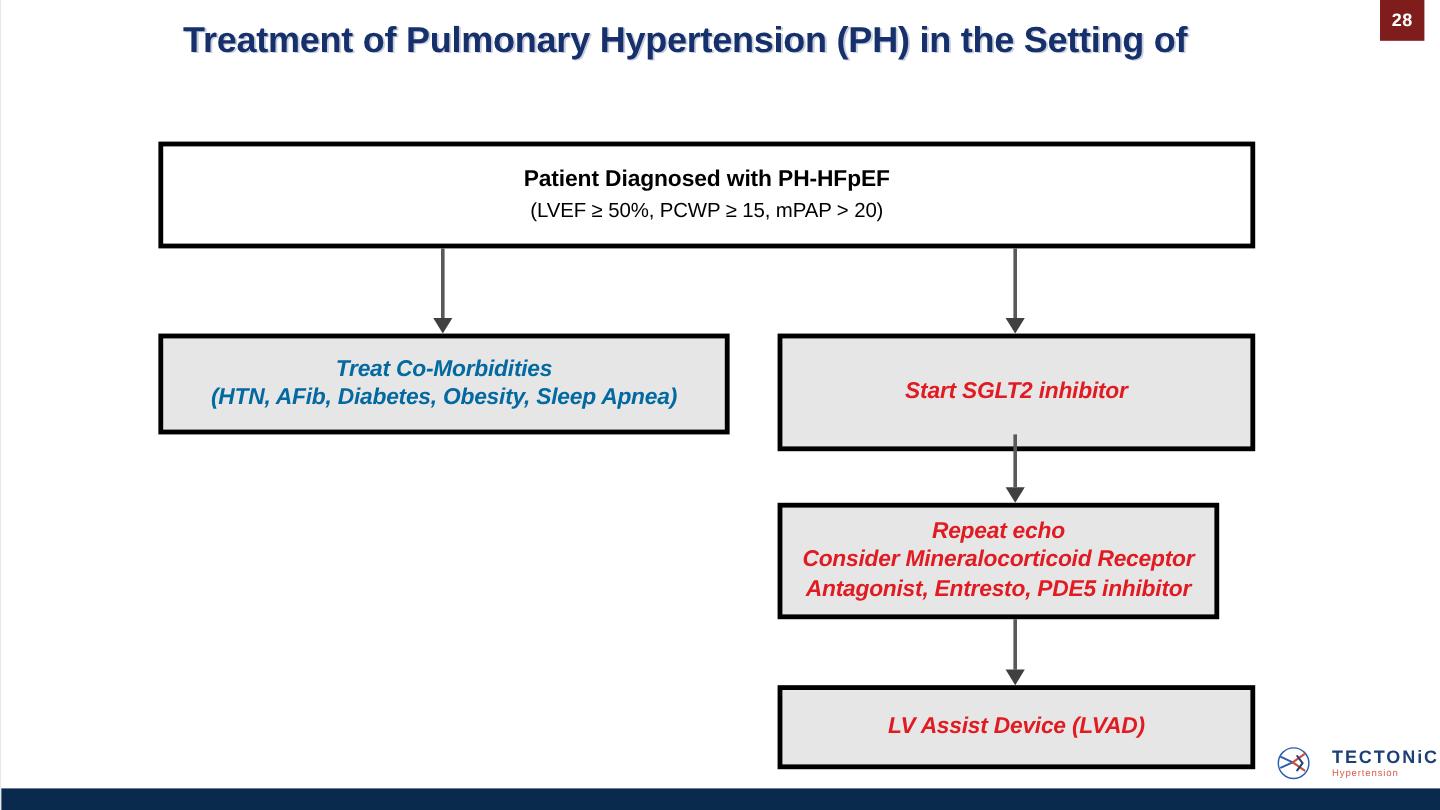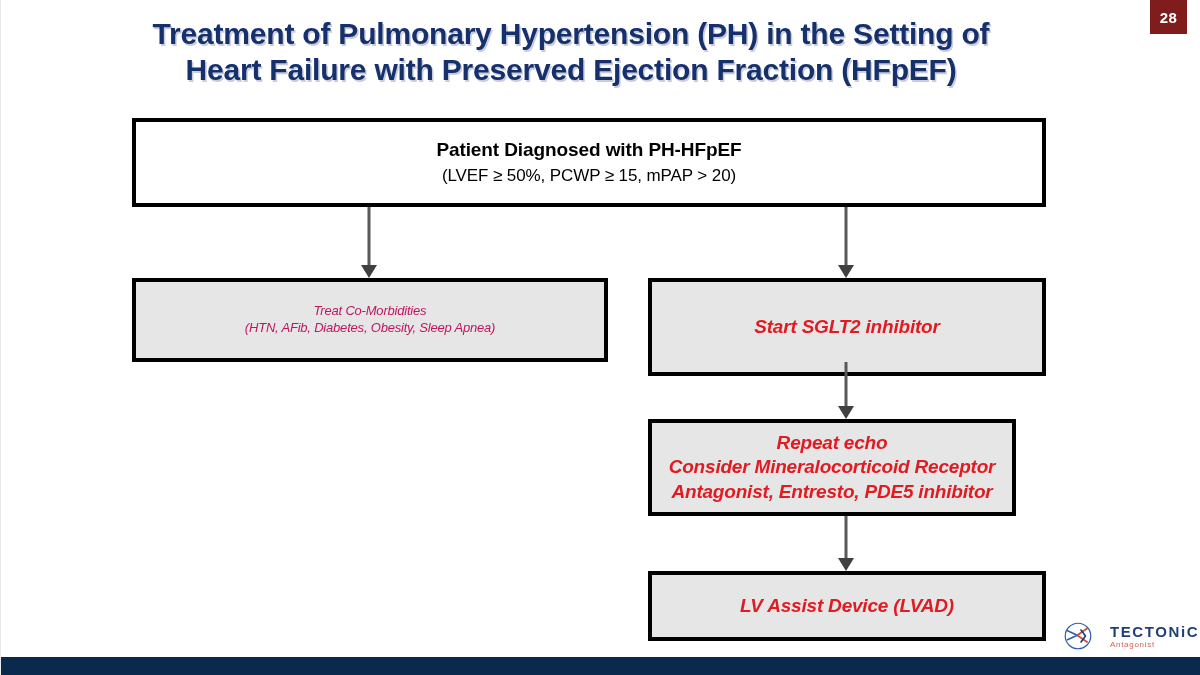--- a/index.html
+++ b/index.html
@@ -78,23 +78,23 @@
     letter-spacing: -0.1px;
   }
   .hdr-sub {
     font-size: 17px;
     font-weight: normal;
     color: #000000;
     letter-spacing: -0.1px;
     margin-top: 2px;
   }
   .txt-green {
-    color: #be185d;
-    font-size: 13px;
-    font-weight: normal;
+    color: #0369a1;
+    font-size: 19px;
+    font-weight: bold;
     font-style: italic;
     letter-spacing: -0.2px;
   }
   .txt-red {
     color: #e01b22;
     font-size: 19px;
     font-weight: bold;
     font-style: italic;
     letter-spacing: -0.2px;
   }
@@ -163,21 +163,20 @@
 </style>
 </head>
 <body>
 
 <div id="slide">
 
   <div class="page-badge">28</div>
 
   <div class="slide-title">
     <span class="t-line">Treatment of Pulmonary Hypertension (PH) in the Setting of</span>
-    <span class="t-line">Heart Failure with Preserved Ejection Fraction (HFpEF)</span>
   </div>
 
   <div class="flow-box box-white" style="left:131px; top:118px; width:914px; height:89px;">
     <div class="inner">
       <span class="ln hdr-bold">Patient Diagnosed with PH-HFpEF</span>
       <span class="ln hdr-sub">(LVEF ≥ 50%, PCWP ≥ 15, mPAP &gt; 20)</span>
     </div>
   </div>
 
   <div class="arrow" style="left:353px; top:207px; width:30px; height:71px;">
@@ -232,19 +231,19 @@
       <svg viewBox="0 0 40 40" width="30" height="30" aria-hidden="true">
         <circle cx="20" cy="20" r="17" fill="none" stroke="#2b5ea8" stroke-width="1.6"></circle>
         <path d="M6 13 L19 19 L6 25" fill="none" stroke="#2b5ea8" stroke-width="2.1" stroke-linecap="round" stroke-linejoin="round"></path>
         <path d="M19 19 L32 10" fill="none" stroke="#c94f3d" stroke-width="2.4" stroke-linecap="round"></path>
         <path d="M19 19 L32 28" fill="none" stroke="#c94f3d" stroke-width="2.4" stroke-linecap="round"></path>
         <path d="M24 12 L30 20 L24 28" fill="none" stroke="#1f3f77" stroke-width="2.2" stroke-linecap="round" stroke-linejoin="round"></path>
       </svg>
     </span>
     <span class="logo-text">
       <span class="logo-word">TECTONiC</span>
-      <span class="logo-sub">Antagonist</span>
+      <span class="logo-sub">Hypertension</span>
     </span>
   </div>
 
   <div class="bottom-bar"></div>
 
 </div>
 
 </body></html>

